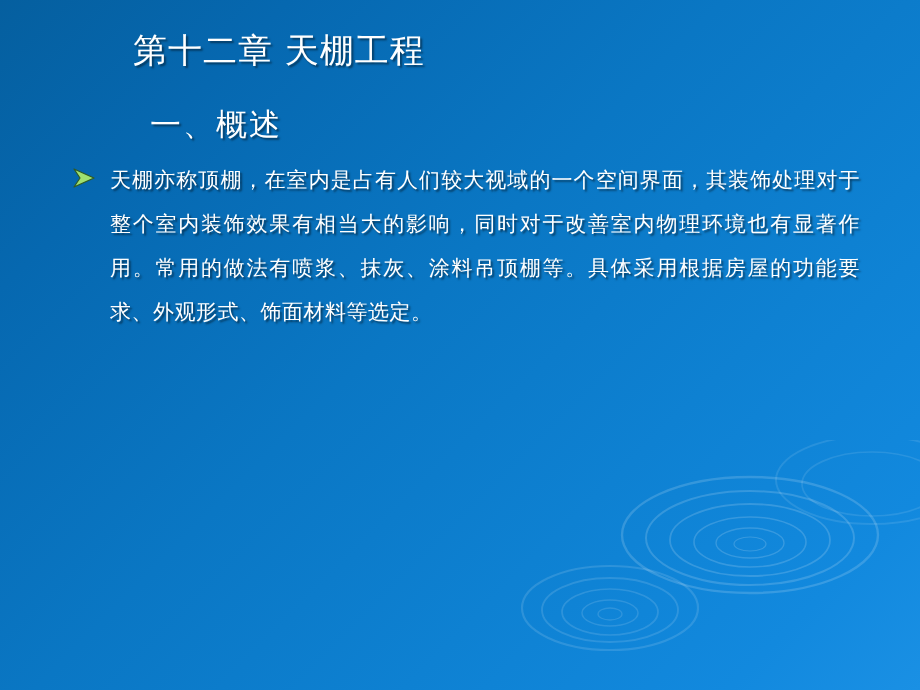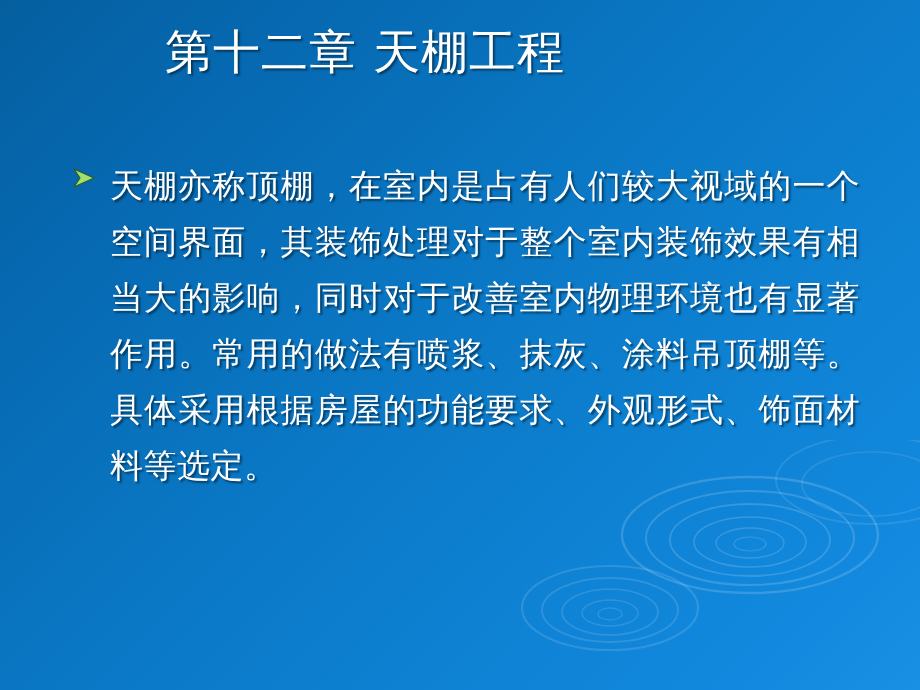--- a/index.html
+++ b/index.html
@@ -30,28 +30,27 @@
     width: 420px;
     height: 250px;
     pointer-events: none;
   }
   .ripples svg { display: block; width: 100%; height: 100%; }
 
   
   .title {
     position: absolute;
     left: 133px;
-    top: 24px;
-    font-size: 47px;
+    top: 30px;
+    font-size: 34px;
     line-height: 1.18;
     color: #ffffff;
     white-space: nowrap;
     letter-spacing: 1px;
     text-shadow: 2px 2px 2px rgba(0,0,0,0.45);
-    margin-left: 32px;
   }
   .subtitle {
     position: absolute;
     left: 150px;
     top: 106px;
     font-size: 31px;
     line-height: 1.2;
     color: #ffffff;
     white-space: nowrap;
     letter-spacing: 2px;
@@ -74,22 +73,22 @@
     position: absolute;
     left: 2px;
     top: 9px;
     width: 26px;
     height: 22px;
   }
   .bullet-marker svg { display: block; }
 
   .bullet-text {
     display: block;
-    font-size: 33px;
-    line-height: 56px;
+    font-size: 21px;
+    line-height: 44px;
     color: #ffffff;
     letter-spacing: 0.5px;
     text-align: justify;
     text-align-last: left;
     text-shadow: 2px 2px 2px rgba(0,0,0,0.5);
     word-break: break-all;
   }
 </style>
 </head>
 <body>
@@ -115,20 +114,21 @@
       </g>
       <g fill="none" stroke="#ffffff" stroke-opacity="0.10">
         <ellipse cx="372" cy="40" rx="96" ry="44" stroke-width="2"></ellipse>
         <ellipse cx="372" cy="44" rx="70" ry="32" stroke-width="1.7"></ellipse>
       </g>
     </svg>
   </div>
 
   <div class="title">第十二章 天棚工程</div>
 
+  <div class="subtitle">一、概述</div>
 
   <div class="body-list">
 
     <div class="bullet-row">
       <span class="bullet-marker">
         <svg width="26" height="22" viewBox="0 0 26 22" xmlns="http://www.w3.org/2000/svg">
           <path d="M2 2 L22 11 L2 20 L8 11 Z" fill="#9fe070" stroke="#2f5a23" stroke-width="1.2" stroke-linejoin="round"></path>
         </svg>
       </span>
       <span class="bullet-text">天棚亦称顶棚，在室内是占有人们较大视域的一个空间界面，其装饰处理对于整个室内装饰效果有相当大的影响，同时对于改善室内物理环境也有显著作用。常用的做法有喷浆、抹灰、涂料吊顶棚等。具体采用根据房屋的功能要求、外观形式、饰面材料等选定。</span>

